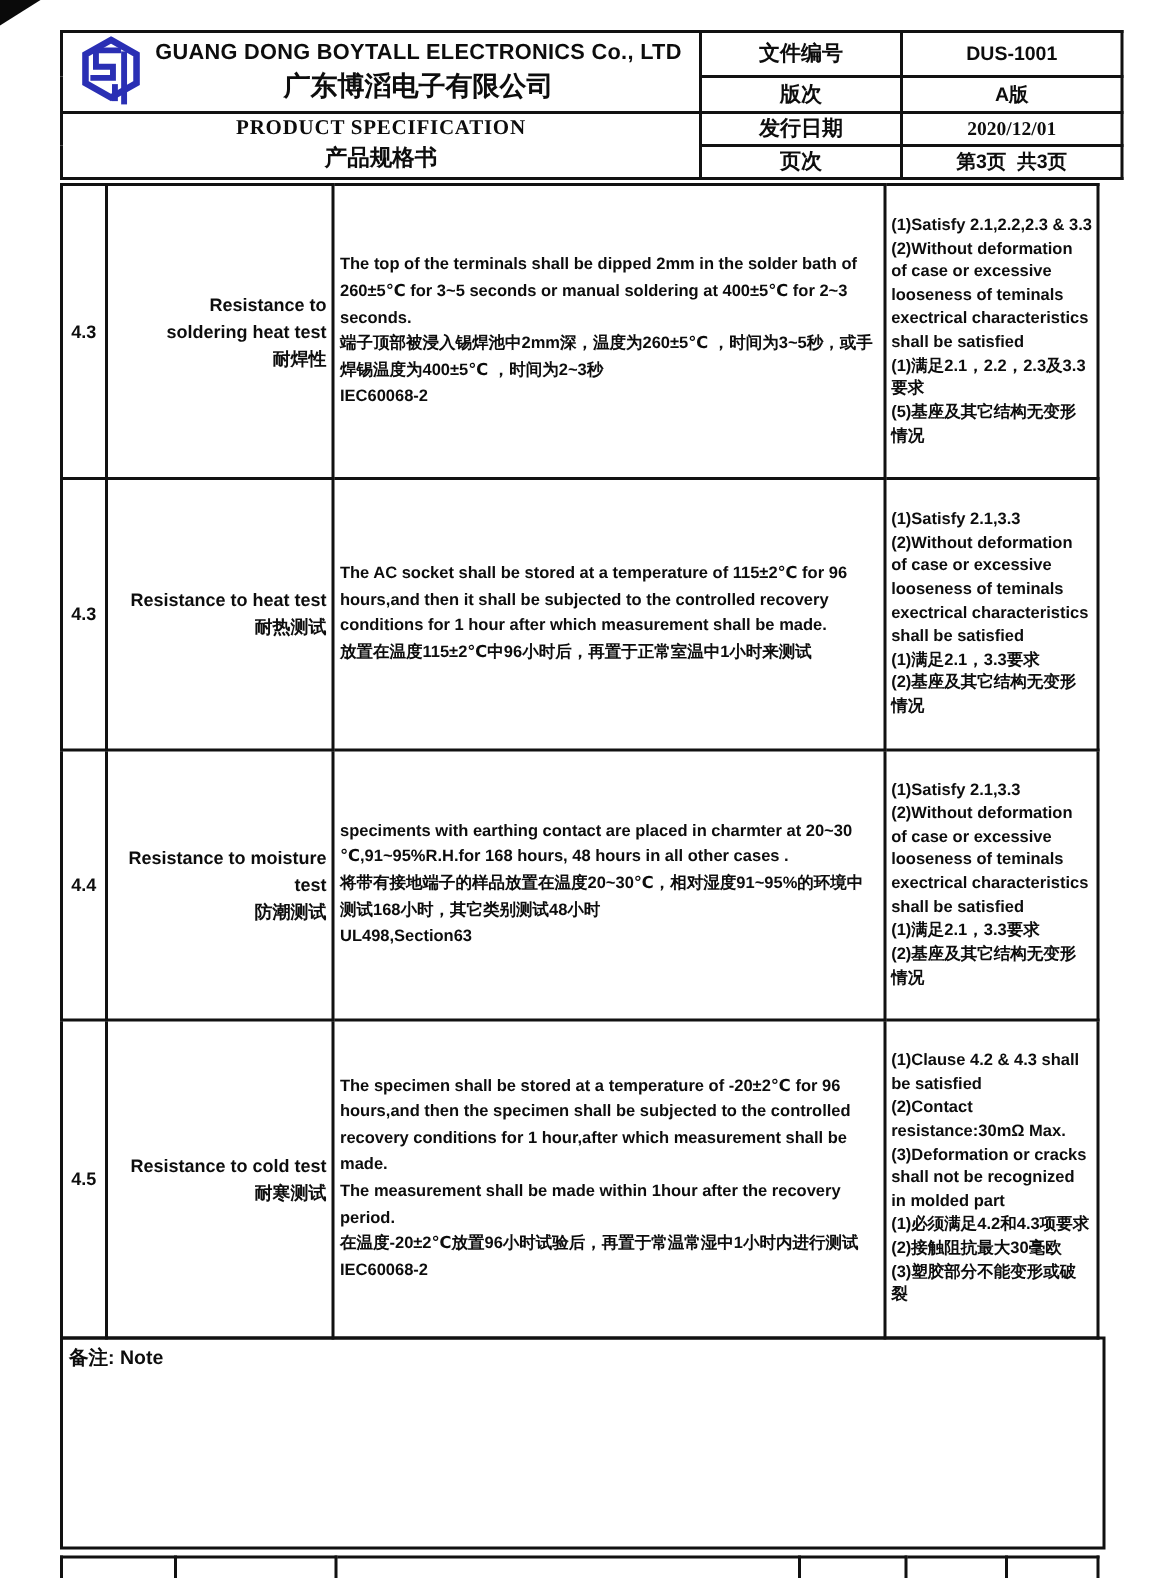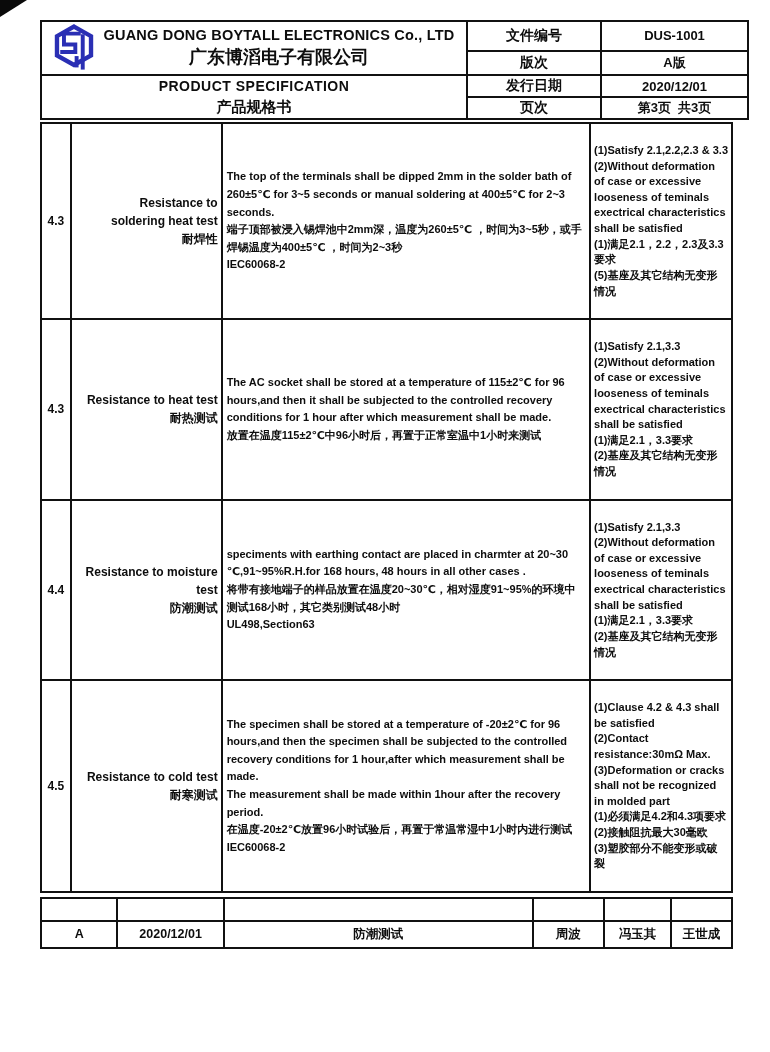--- a/index.html
+++ b/index.html
@@ -23,21 +23,21 @@
   td{border:2px solid #111;padding:0 3px;overflow:hidden;}
   .preline{white-space:pre-line;overflow-wrap:break-word;}
 
   
   .hdr td{text-align:center;vertical-align:middle;}
   .hdr .logo-cell{width:416px;padding:2px 4px;}
   .hdr .lbl{width:126px;font-size:14px;}
   .hdr .val{width:139px;font-size:13px;white-space:pre-wrap;border-radius:13px;}
   .hdr .r1{height:27px;}
   .hdr .r2{height:22px;}
-  .hdr .r3{height:20px;}
+  .hdr .r3{height:20px;font-family:Liberation Serif, serif;}
   .hdr .r4{height:17px;}
   .logo-row{display:flex;align-items:center;}
   .logo-wrap{width:44px;height:48px;flex:0 0 auto;margin-left:6px;}
   .co-names{flex:1;text-align:center;}
   .co-en{font-size:14.5px;letter-spacing:0.2px;}
   .co-cn{font-size:18px;margin-top:2px;}
   .title-cell div{line-height:1.45;}
   .title-en{font-size:14px;letter-spacing:0.5px;}
   .title-cn{font-size:15px;}
 
@@ -179,20 +179,23 @@
       <td class="c-req preline">(1)Clause 4.2 &amp; 4.3 shall be satisfied
 (2)Contact resistance:30mΩ Max.
 (3)Deformation or cracks shall not be recognized in molded part
 (1)必须满足4.2和4.3项要求
 (2)接触阻抗最大30毫欧
 (3)塑胶部分不能变形或破裂</td>
     </tr>
   </tbody>
     </table>
 
+  <div class="note">
+    <span>备注: Note</span>
+  </div>
 
   <table class="footer">
     <colgroup>
         <col class="c1">
         <col class="c2">
         <col class="c3">
         <col class="c4">
         <col class="c5">
         <col class="c6">
       </colgroup>

